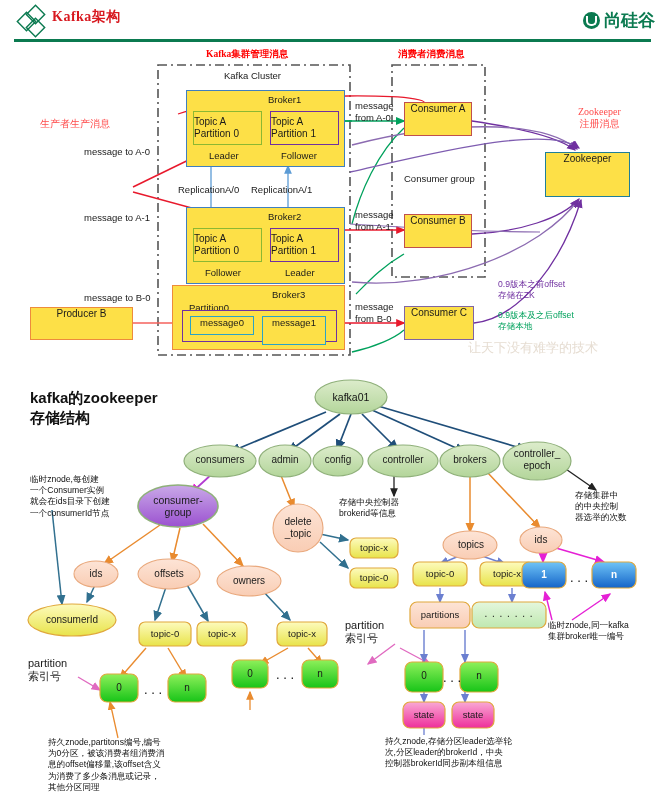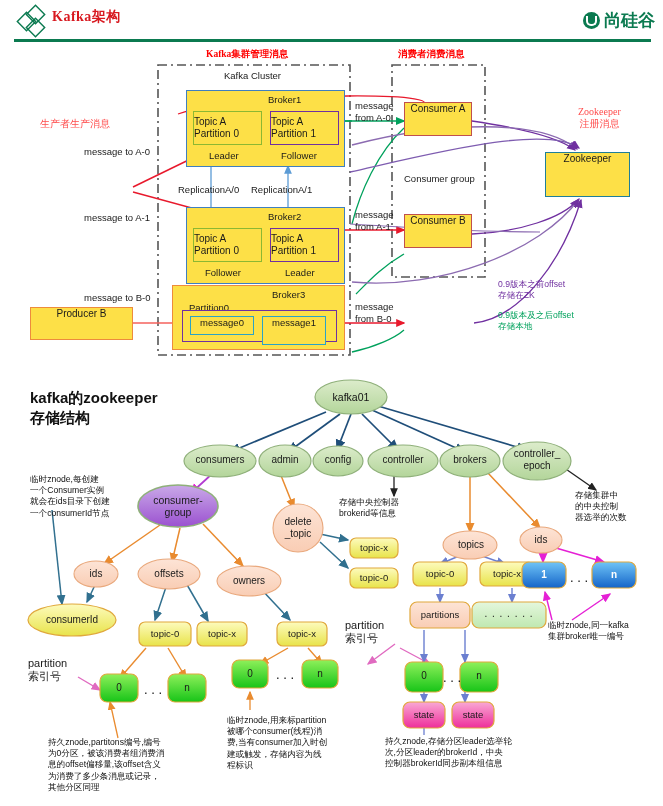--- a/index.html
+++ b/index.html
@@ -169,29 +169,31 @@
 
   <div class="abs lbl2" style="left:355px;top:58px;white-space:pre;">message
 from A-0</div>
   <div class="abs lbl2" style="left:355px;top:167px;white-space:pre;">message
 from A-1</div>
   <div class="abs lbl2" style="left:355px;top:259px;white-space:pre;">message
 from B-0</div>
 
   <div class="abs box" style="left:404px;top:172px;width:68px;height:34px;border:1.8px solid #c0504d;">Consumer B</div>
   <div class="abs box" style="left:404px;top:60px;width:68px;height:34px;border:1.8px solid #c0504d;">Consumer A</div>
+  <div class="abs box" style="left:404px;top:264px;width:70px;height:34px;border:1.8px solid #8064a2;">Consumer C</div>
   <div class="abs lbl" style="left:404px;top:131px;">Consumer group</div>
 
   <div class="abs box" style="left:545px;top:110px;width:85px;height:45px;border:1.8px solid #1f7f99;">Zookeeper</div>
 
   <div class="abs note" style="left:498px;top:237px;white-space:pre;color:#7030a0;">0.9版本之前offset
 存储在ZK</div>
   <div class="abs note" style="left:498px;top:268px;white-space:pre;color:#00a15c;">0.9版本及之后offset
 存储本地</div>
 
+  <div class="abs wm" style="left:468px;top:297px;">让天下没有难学的技术</div>
 </div>
 
 <div class="abs" id="zk-diagram" style="left:0;top:0;width:663px;height:806px;">
 
   <svg width="663" height="806">
     <defs>
       <marker id="zk-navy" markerWidth="7" markerHeight="7" refX="6" refY="3" orient="auto">
         <path d="M0,0 L7,3 L0,6 z" fill="#1f4e79"></path>
         </marker>
       <marker id="zk-orange" markerWidth="7" markerHeight="7" refX="6" refY="3" orient="auto">
@@ -462,23 +464,18 @@
   <div class="abs note" style="left:339px;top:497px;white-space:pre;">存储中央控制器
 brokerid等信息</div>
   <div class="abs note" style="left:575px;top:490px;white-space:pre;">存储集群中
 的中央控制
 器选举的次数</div>
   <div class="abs note" style="left:48px;top:737px;white-space:pre;">持久znode,partitons编号,编号
 为0分区，被该消费者组消费消
 息的offset偏移量,该offset含义
 为消费了多少条消息或记录，
 其他分区同理</div>
-  <div class="abs note" style="left:227px;top:715px;white-space:pre;">临时znode,用来标partition
-被哪个consumer(线程)消
-费,当有consumer加入时创
-建或触发，存储内容为线
-程标识</div>
   <div class="abs note" style="left:385px;top:736px;white-space:pre;">持久znode,存储分区leader选举轮
 次,分区leader的brokerId，中央
 控制器brokerId同步副本组信息</div>
   <div class="abs note" style="left:548px;top:620px;white-space:pre;">临时znode,同一kafka
 集群broker唯一编号</div>
 </div>
 
 </body></html>

